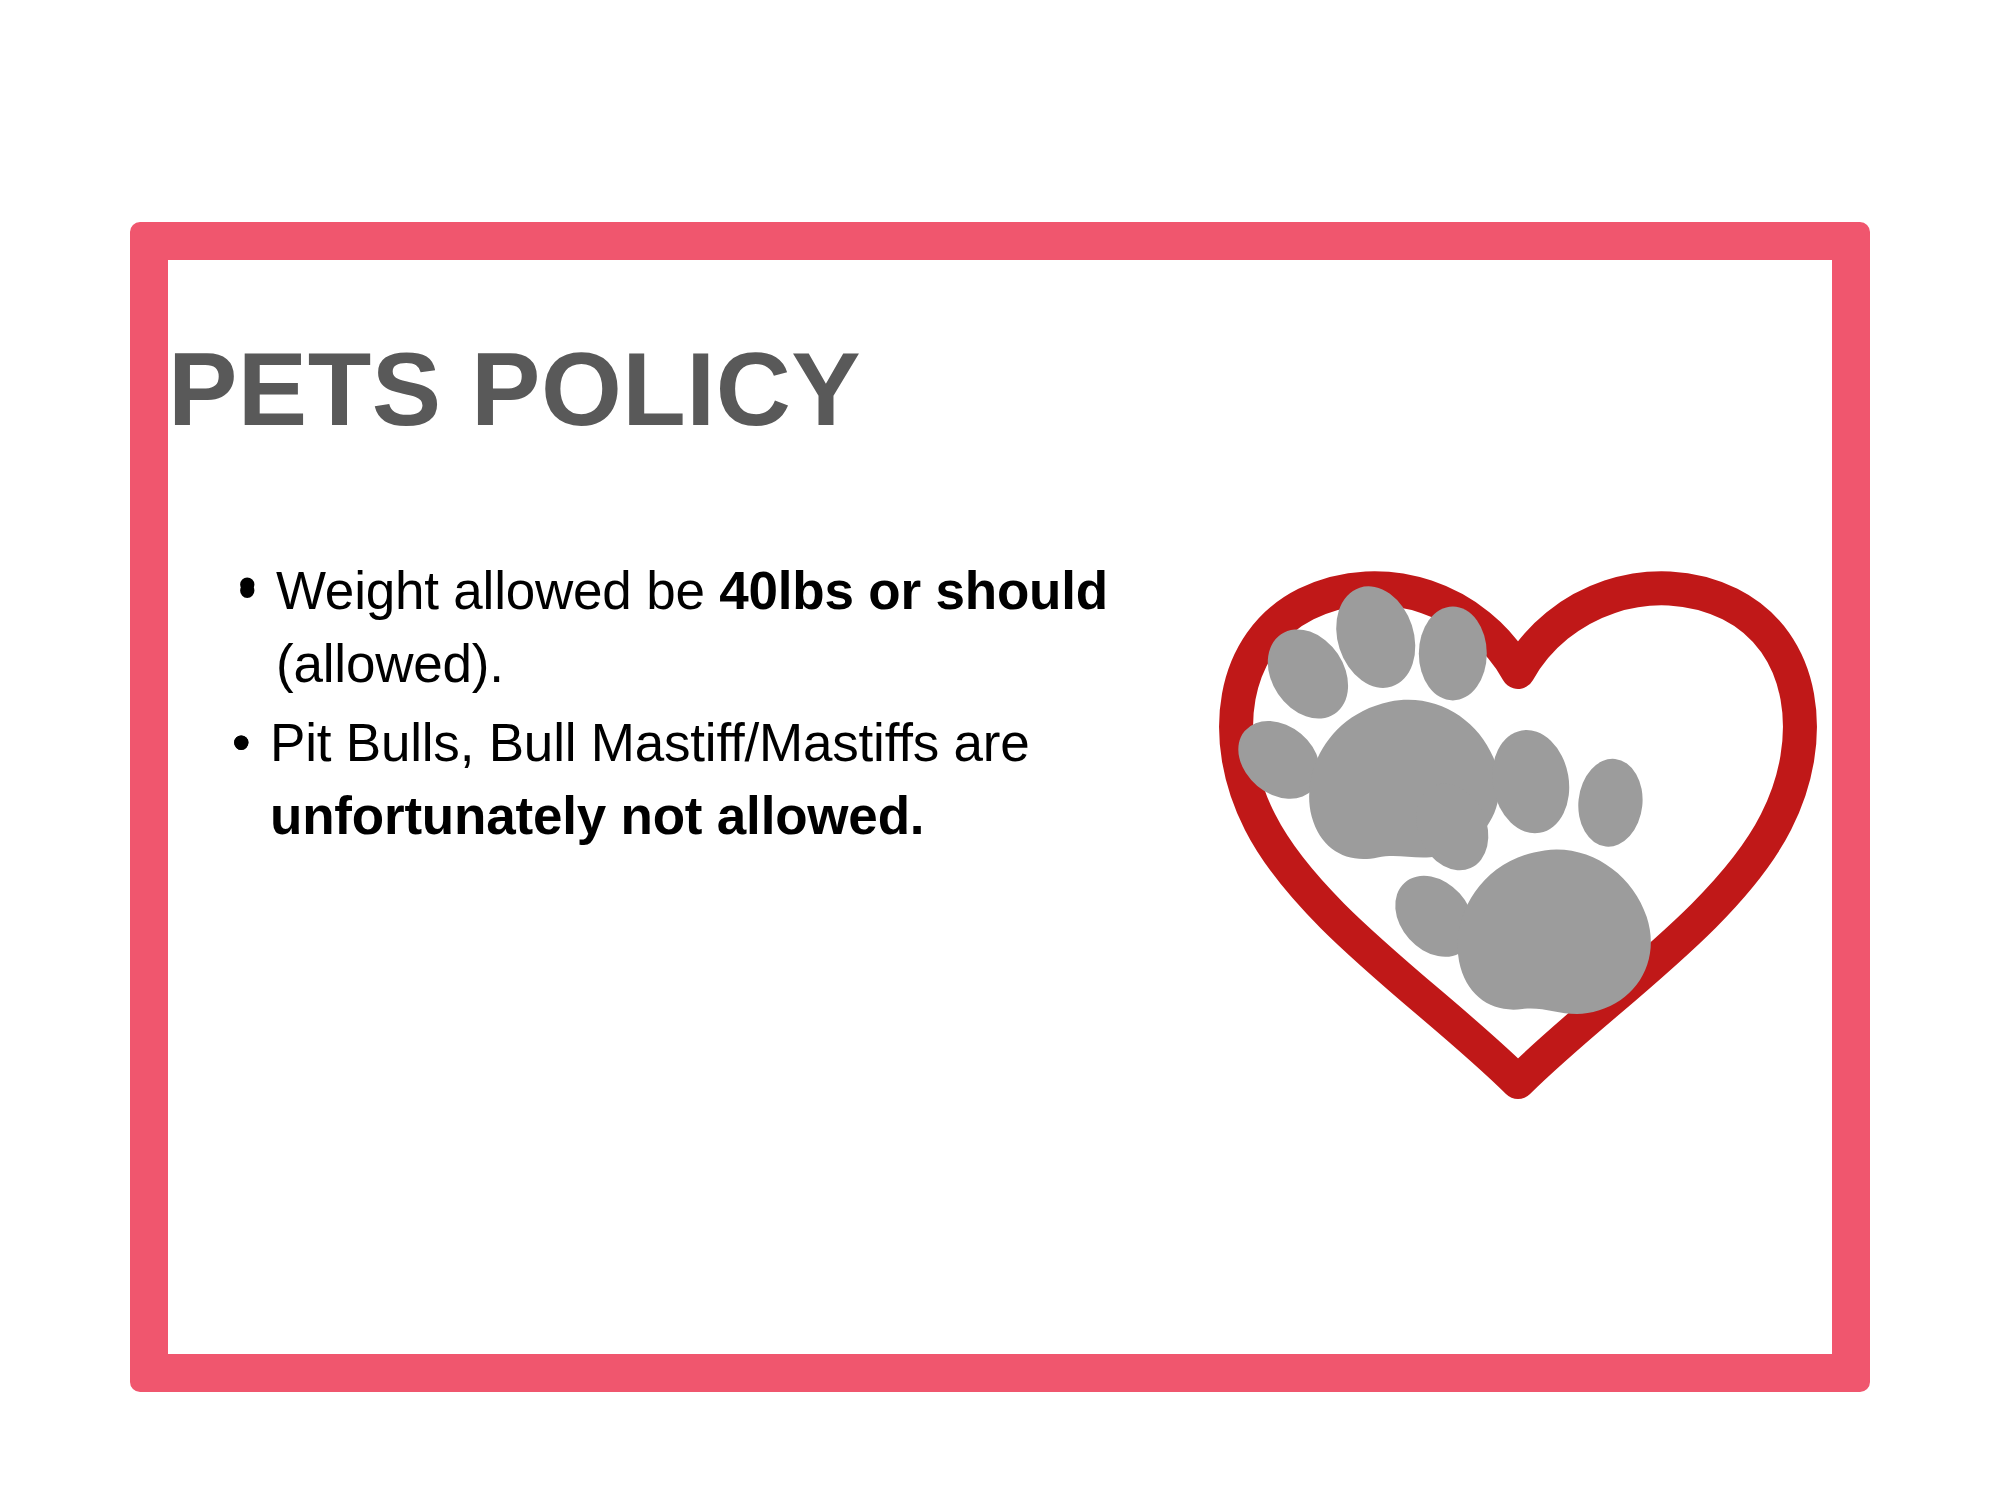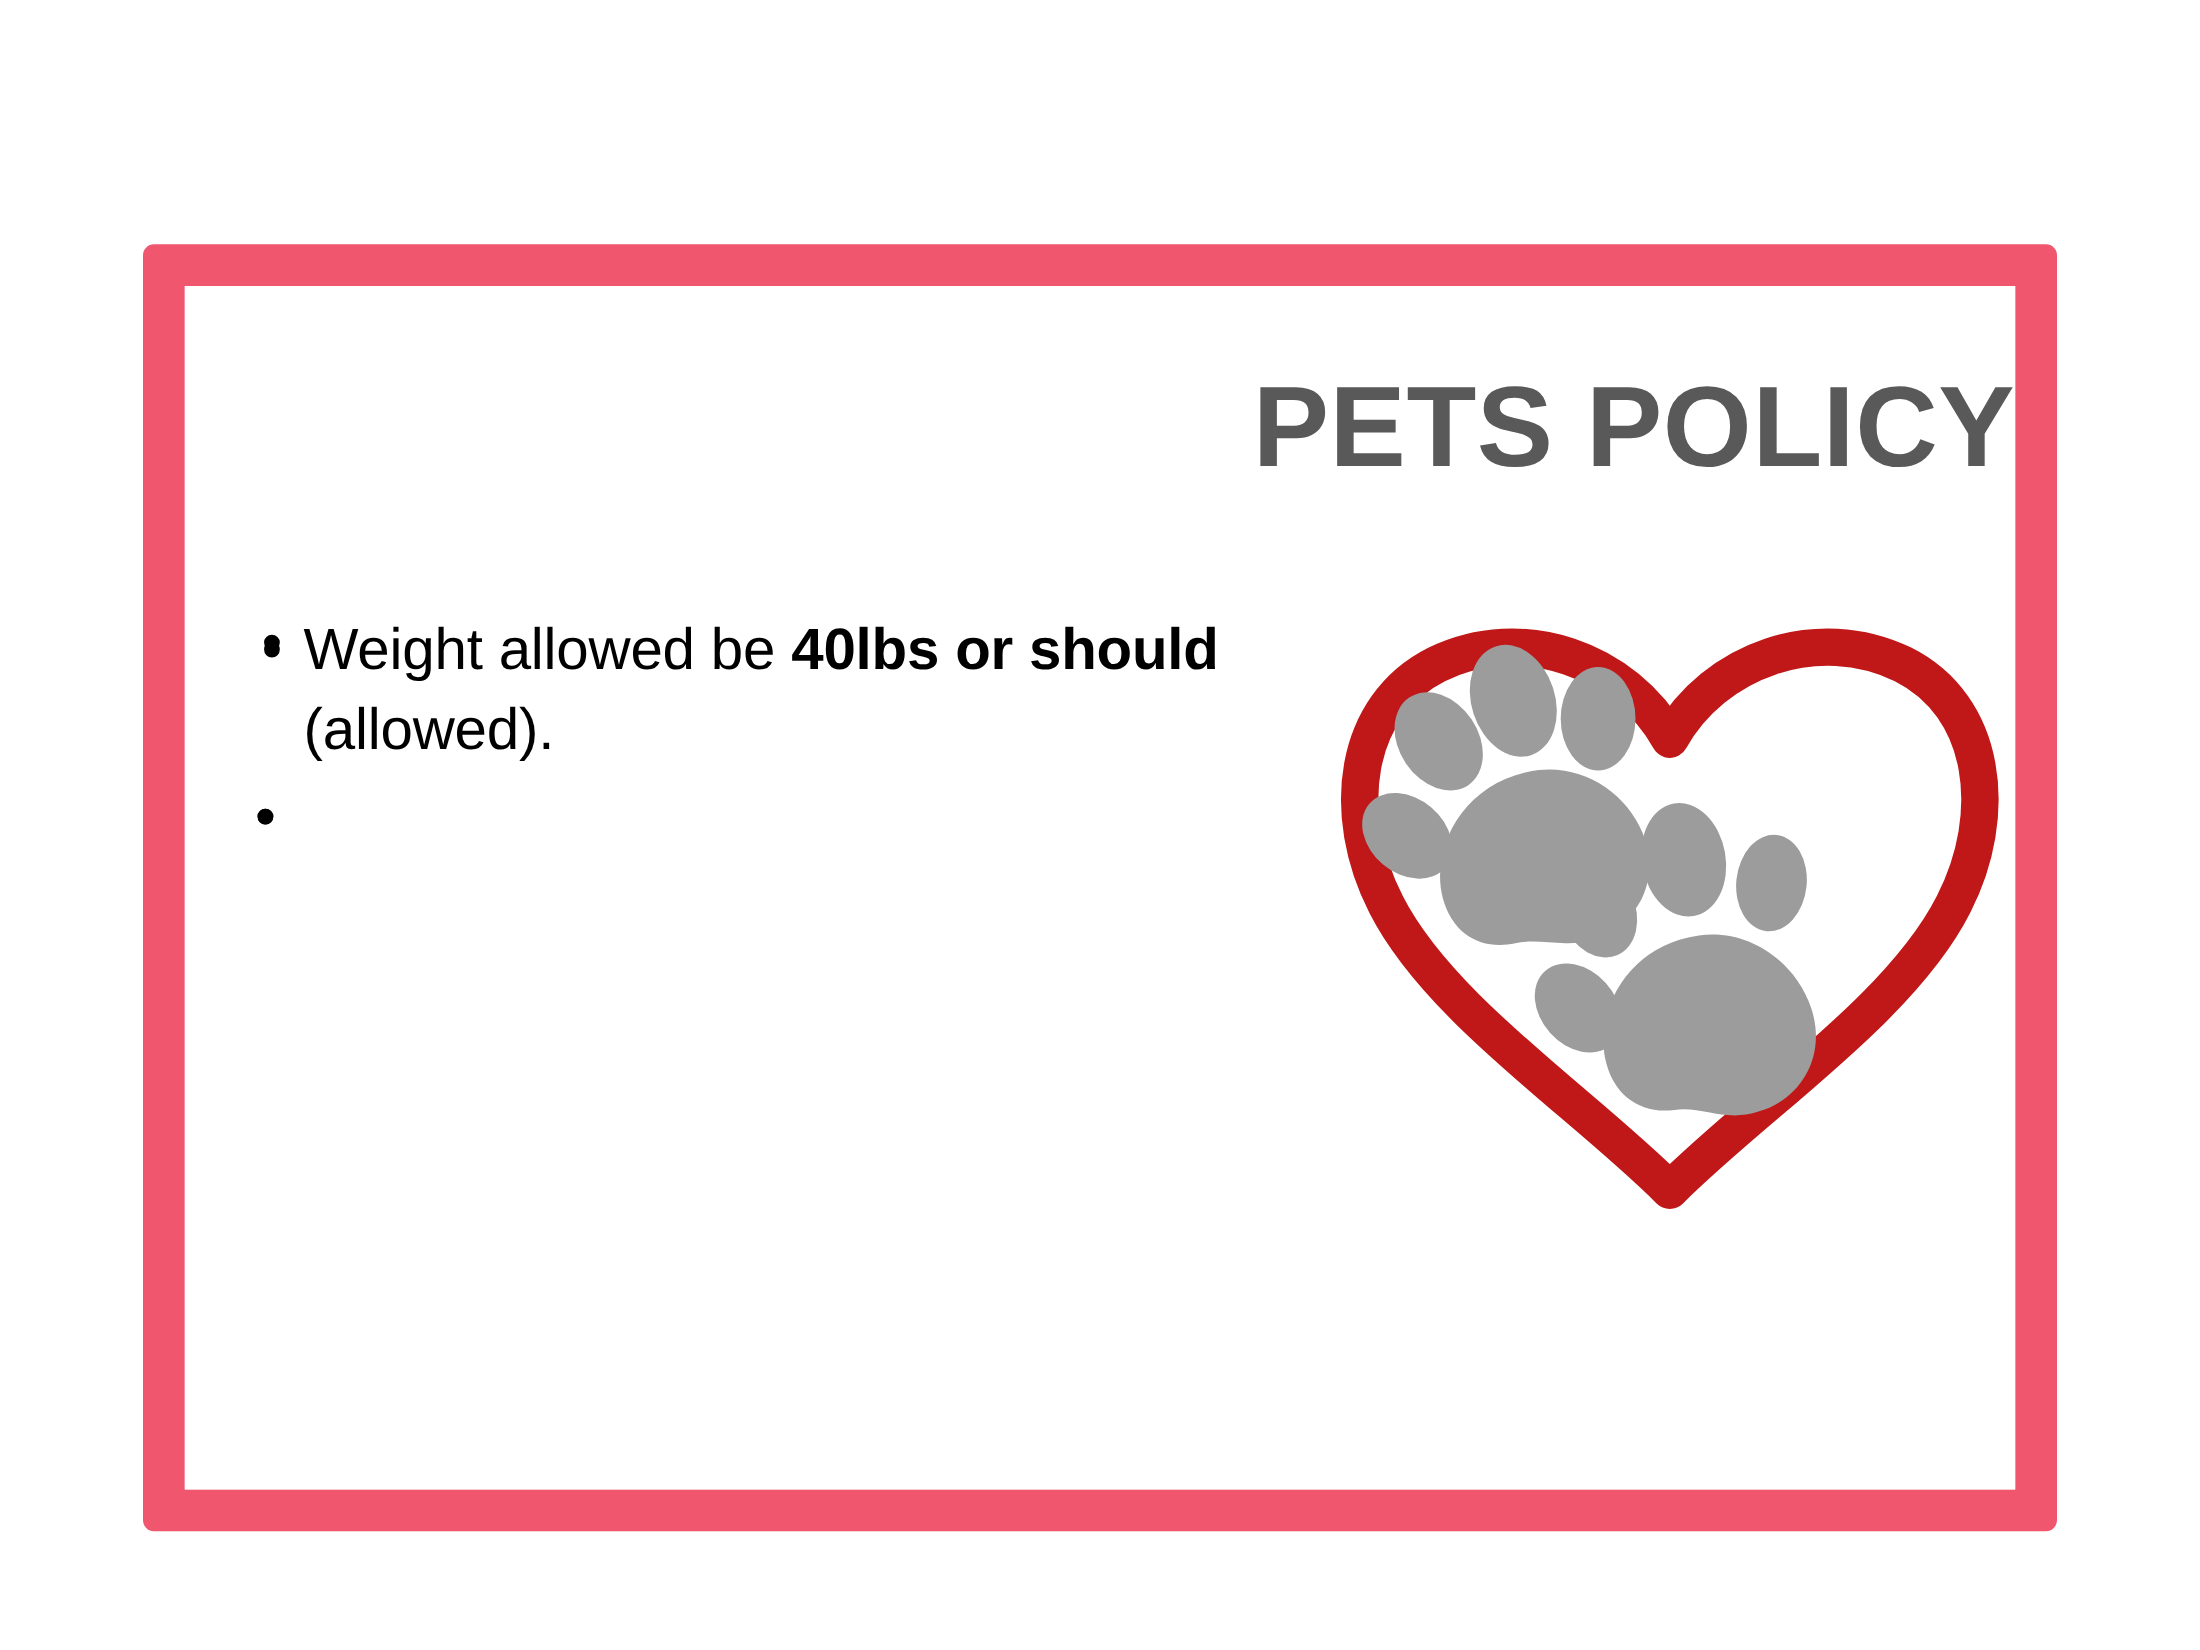--- a/index.html
+++ b/index.html
@@ -33,21 +33,21 @@
     inset: 0;
     background: #ffffff;
   }
 
   
   .poster-title {
     position: absolute;
     left: 0;
     right: 0;
     top: 75px;
-    text-align: right;
+    text-align: left;
     font-family: "Liberation Sans", sans-serif;
     font-size: 104px;
     font-weight: bold;
     letter-spacing: 0.5px;
     color: #595959;
     line-height: 1.05;
     white-space: nowrap;
   }
 
   
@@ -122,20 +122,21 @@
       </li>
       <li class="policy-item indent-2">
         <span class="bullet-dot">•</span>
         <span class="line"><span>Weight allowed be </span><b>40lbs or should</b><span> (allowed).</span></span>
       </li>
       <li class="policy-item indent-3">
         <span class="bullet-dot">•</span>
       </li>
       <li class="policy-item indent-4">
         <span class="bullet-dot">•</span>
+        <span class="line"><span>Pit Bulls, Bull Mastiff/Mastiffs are </span><b>unfortunately not allowed.</b></span>
       </li>
     </ul>
 
     <div class="pet-artwork">
       <svg viewBox="0 0 660 600" xmlns="http://www.w3.org/2000/svg" aria-hidden="true">
 
         <g>
           <path id="heartPath" d="M330 560
                    C 250 480, 120 395, 72 300
                    C 30 218, 42 120, 118 82

